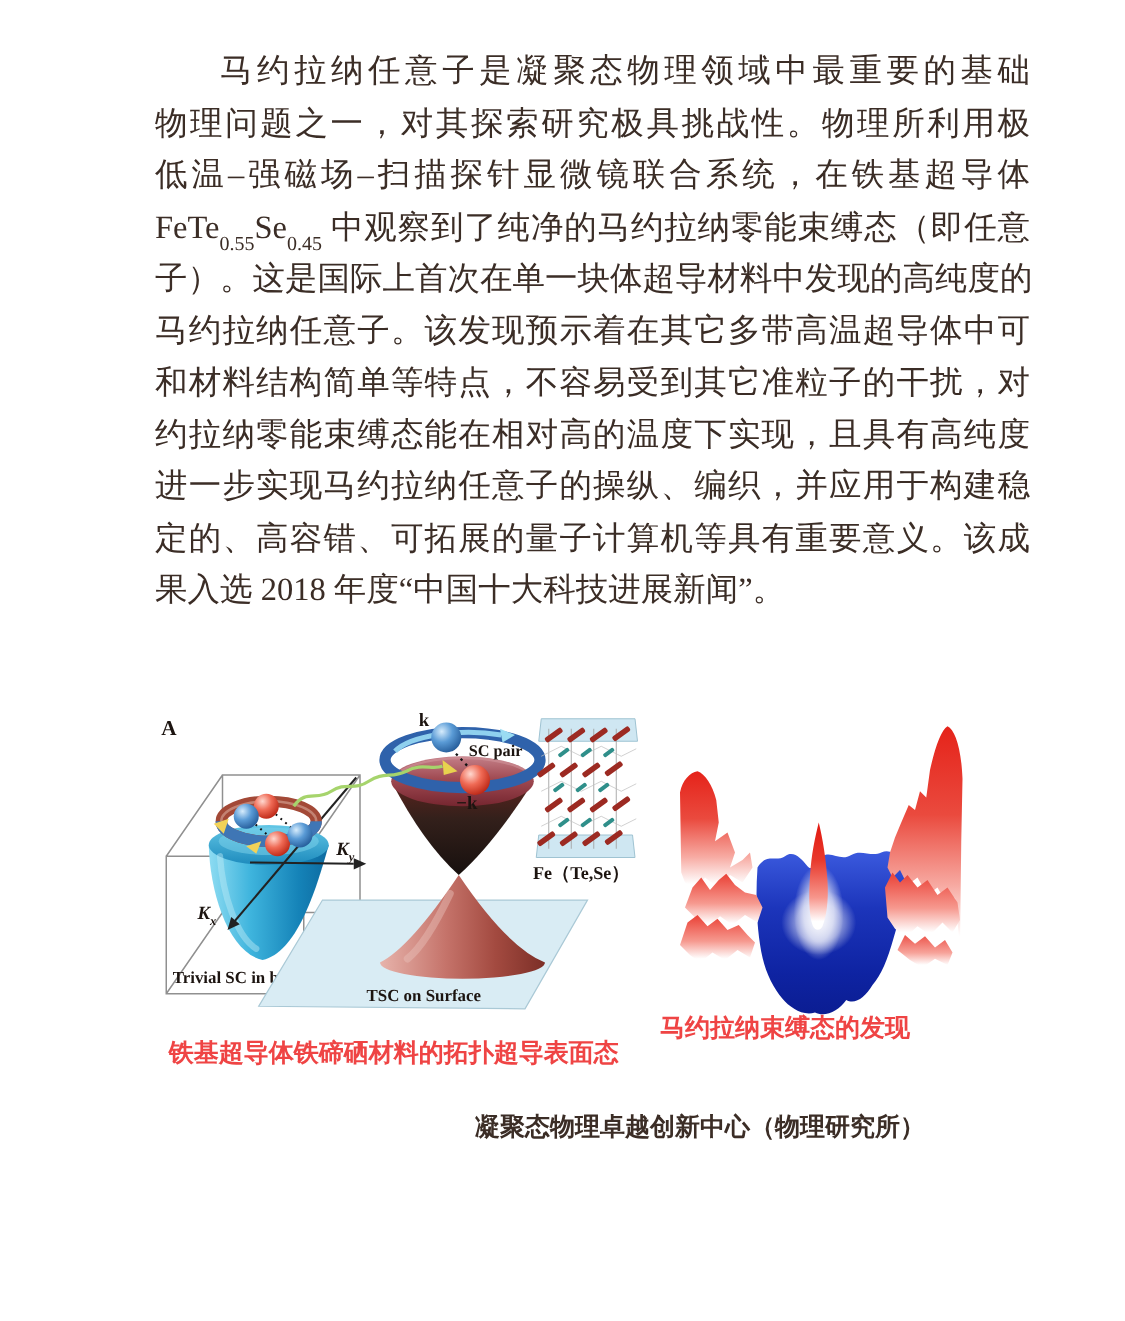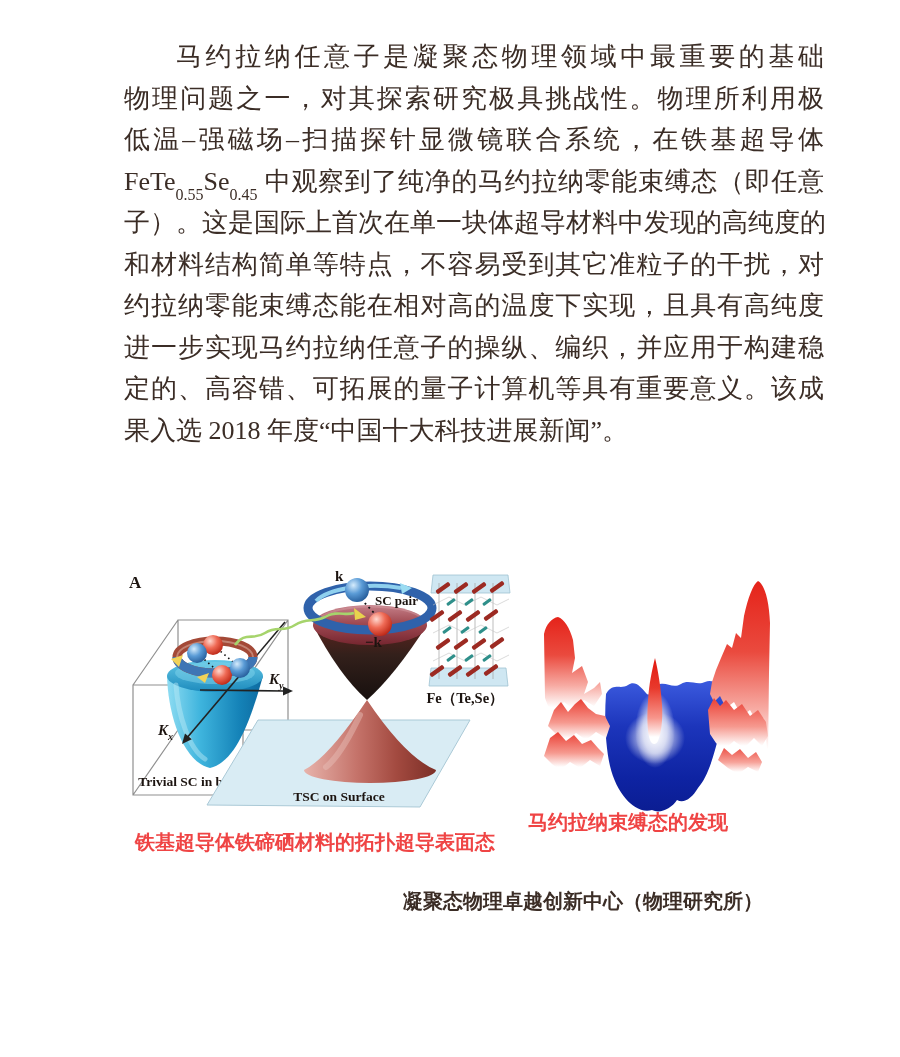--- a/index.html
+++ b/index.html
@@ -7,39 +7,40 @@
         font-family:"Liberation Serif","DejaVu Serif",serif;color:#3b2d26;}
   .para{position:absolute;left:100px;top:36px;width:700px;margin-left:24px;}
   .tline{height:41.5px;line-height:41.5px;font-size:26px;white-space:nowrap;
          text-align:justify;text-align-last:justify;color:#3b2d26;}
   .tline.indent{text-indent:52px;}
   .tline.last{text-align-last:left;}
   .tline sub{font-size:16px;line-height:0;position:relative;top:4px;}
   .caption{position:absolute;font-size:20px;font-weight:700;color:#ef4444;}
   #capL{left:110px;top:829px;width:410px;text-align:center;}
   #capR{left:528px;top:809px;width:256px;text-align:left;}
-  #attr{position:absolute;left:380px;top:888px;width:406px;text-align:center;
+  #attr{position:absolute;left:380px;top:888px;width:406px;text-align:left;
         font-size:20px;font-weight:700;color:#3b2d26;}
   .figsvg{position:absolute;}
   #figL{left:113px;top:563px;width:400px;height:258px;}
   #figR{left:528px;top:578px;width:322px;height:245px;}
   .svgtxt{font-family:"Liberation Serif","DejaVu Serif",serif;font-weight:bold;fill:#1c1410;}
   .svgit{font-style:italic;}
 </style>
 </head>
 <body>
 
 <div class="page">
 
   <div class="para">
     <div class="tline indent">马约拉纳任意子是凝聚态物理领域中最重要的基础</div>
     <div class="tline">物理问题之一，对其探索研究极具挑战性。物理所利用极</div>
     <div class="tline">低温–强磁场–扫描探针显微镜联合系统，在铁基超导体</div>
     <div class="tline"><span>FeTe</span><sub>0.55</sub><span>Se</span><sub>0.45</sub><span> 中观察到了纯净的马约拉纳零能束缚态（即任意</span></div>
     <div class="tline">子）。这是国际上首次在单一块体超导材料中发现的高纯度的</div>
+    <div class="tline">马约拉纳任意子。该发现预示着在其它多带高温超导体中可</div>
     <div class="tline">和材料结构简单等特点，不容易受到其它准粒子的干扰，对</div>
     <div class="tline">约拉纳零能束缚态能在相对高的温度下实现，且具有高纯度</div>
     <div class="tline">进一步实现马约拉纳任意子的操纵、编织，并应用于构建稳</div>
     <div class="tline">定的、高容错、可拓展的量子计算机等具有重要意义。该成</div>
     <div class="tline last">果入选 2018 年度“中国十大科技进展新闻”。</div>
   </div>
 
   <svg id="figL" class="figsvg" viewBox="0 0 400 258">
     <defs>
       <linearGradient id="cupBody" x1="0" y1="0" x2="1" y2="0">

